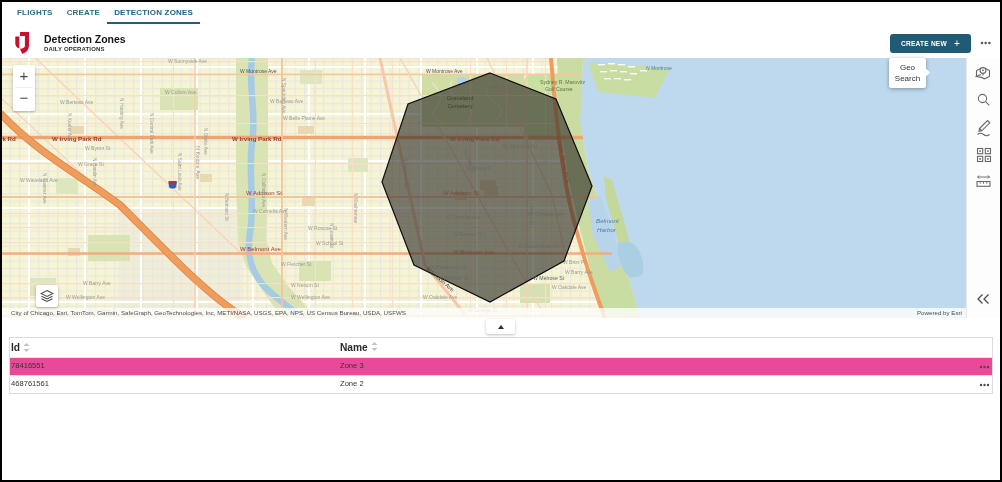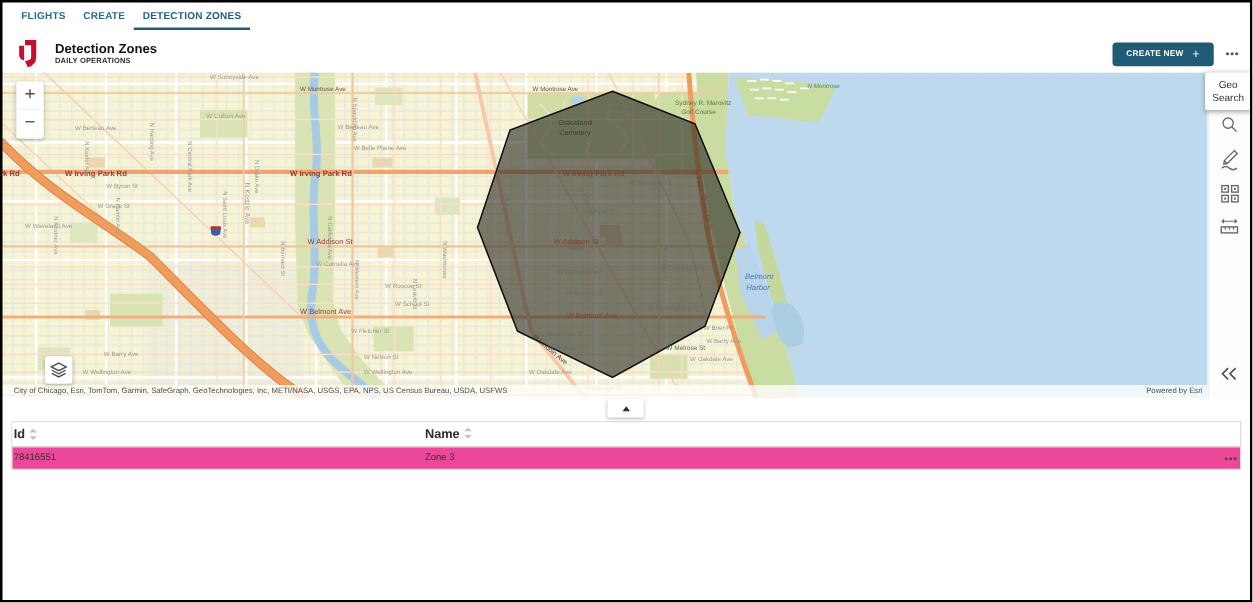--- a/index.html
+++ b/index.html
@@ -16,21 +16,21 @@
 .hdots{position:absolute;left:979px;top:36px}
 
 #map{position:absolute;left:0;top:58px;width:966px;height:260px}
 .zoomctl{position:absolute;left:13px;top:65px;width:22px;height:46px;background:#fff;border-radius:2px;box-shadow:0 1px 3px rgba(0,0,0,.3);z-index:20}
 .zoomctl .z{height:22px;text-align:center;line-height:22px;font-size:15px;color:#4a4a4a}
 .zoomctl .sep{height:1px;background:#eee;margin:0 2px}
 .layers{position:absolute;left:36px;top:285px;width:22px;height:22px;background:#fff;border-radius:2px;box-shadow:0 1px 3px rgba(0,0,0,.3);z-index:20;display:flex;align-items:center;justify-content:center}
 .attrib{position:absolute;left:0;top:308px;width:966px;height:10px;background:rgba(255,255,255,.78);z-index:15;font-size:6.2px;color:#4c4c4c;line-height:10.5px;white-space:nowrap}
 .attrib .l{position:absolute;left:11px}
 .attrib .r{position:absolute;right:4px}
-.tooltip{position:absolute;left:964px;top:58px;width:37px;height:30px;background:#fff;border-radius:2px;box-shadow:0 1px 4px rgba(0,0,0,.35);z-index:30;font-size:8px;color:#333;text-align:center;padding-top:4px;box-sizing:border-box;line-height:11px}
+.tooltip{position:absolute;left:889px;top:58px;width:37px;height:30px;background:#fff;border-radius:2px;box-shadow:0 1px 4px rgba(0,0,0,.35);z-index:30;font-size:8px;color:#333;text-align:center;padding-top:4px;box-sizing:border-box;line-height:11px}
 .tooltip:after{content:"";position:absolute;right:-2.5px;top:12px;width:5px;height:5px;background:#fff;transform:rotate(45deg)}
 
 .sidebar{position:absolute;left:966px;top:58px;width:34px;height:260px;background:#fdfdfd;border-left:1px solid #e8e8e9;box-sizing:border-box}
 
 .collapsetab{position:absolute;left:486px;top:319px;width:29px;height:15px;background:#fff;border-radius:2px;box-shadow:0 1px 3px rgba(0,0,0,.25);z-index:25;display:flex;align-items:center;justify-content:center}
 .collapsetab .tri{width:0;height:0;border-left:3.5px solid transparent;border-right:3.5px solid transparent;border-bottom:4px solid #2e2e2e}
 
 .tablewrap{position:absolute;left:9px;top:337px;width:984px;border:1px solid #dcdcdc;box-sizing:border-box}
 .thead{height:19px;display:flex;align-items:center;background:#fff}
 .trow{height:17px;display:flex;align-items:center;font-size:7.6px;color:#333;border-top:1px solid #e3e3e3;position:relative}
@@ -321,13 +321,22 @@
   </div>
   <div class="trow odd">
       <div class="c1">78416551</div>
       <div class="c2">Zone 3</div>
     <svg class="rdots" width="11" height="6" viewBox="0 0 11 6">
         <circle cx="2" cy="3" r="1.2" fill="#4a4a4a"></circle>
         <circle cx="5.5" cy="3" r="1.2" fill="#4a4a4a"></circle>
         <circle cx="9" cy="3" r="1.2" fill="#4a4a4a"></circle>
       </svg>
   </div>
+  <div class="trow">
+      <div class="c1">468761561</div>
+      <div class="c2">Zone 2</div>
+    <svg class="rdots" width="11" height="6" viewBox="0 0 11 6">
+        <circle cx="2" cy="3" r="1.2" fill="#4a4a4a"></circle>
+        <circle cx="5.5" cy="3" r="1.2" fill="#4a4a4a"></circle>
+        <circle cx="9" cy="3" r="1.2" fill="#4a4a4a"></circle>
+      </svg>
+  </div>
 </div>
 
 </body></html>

